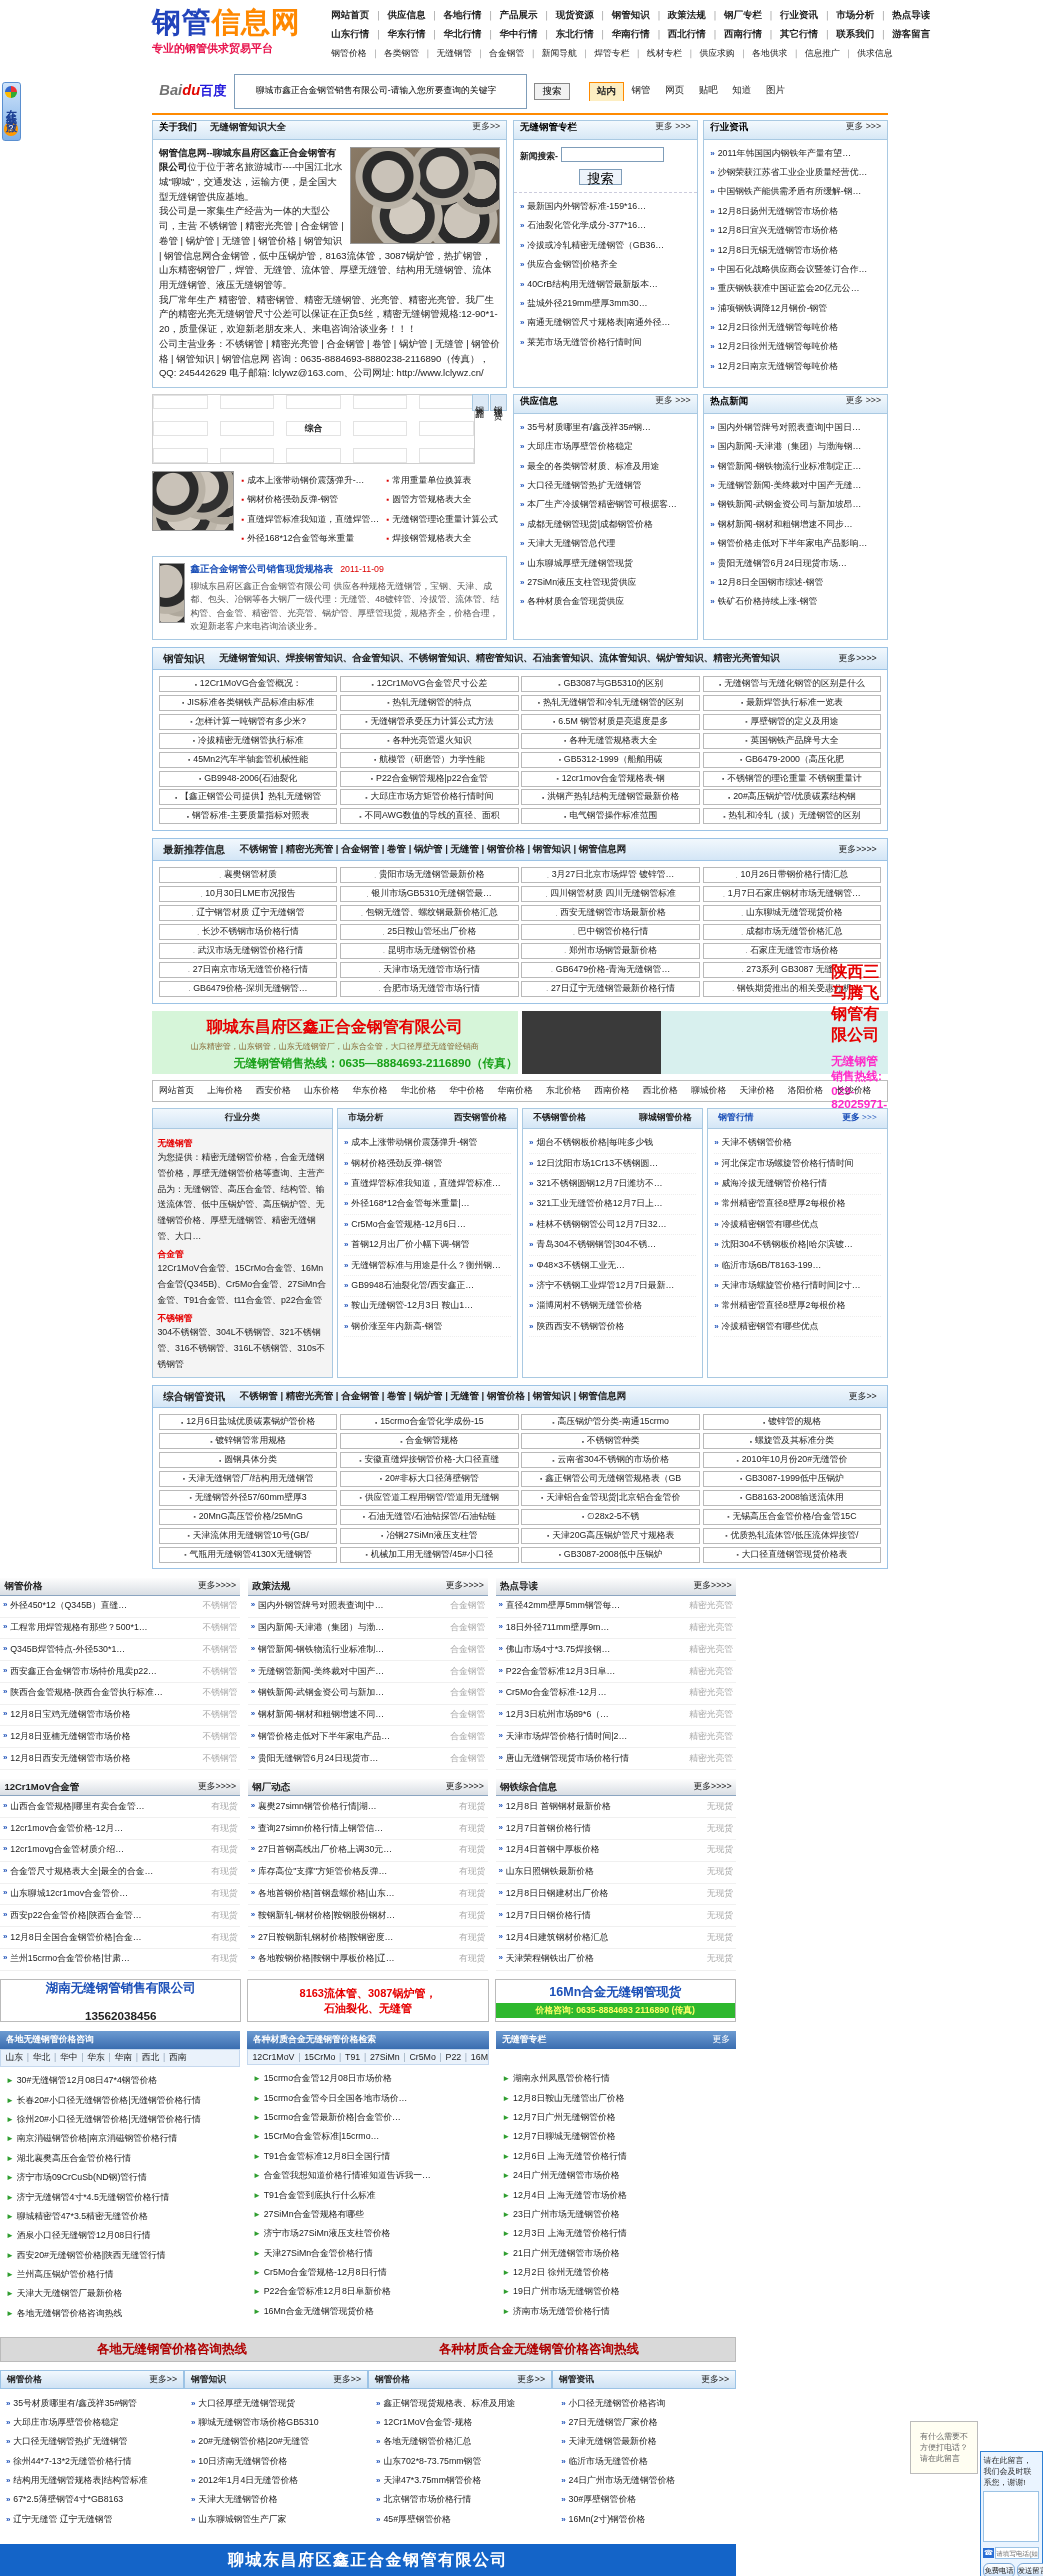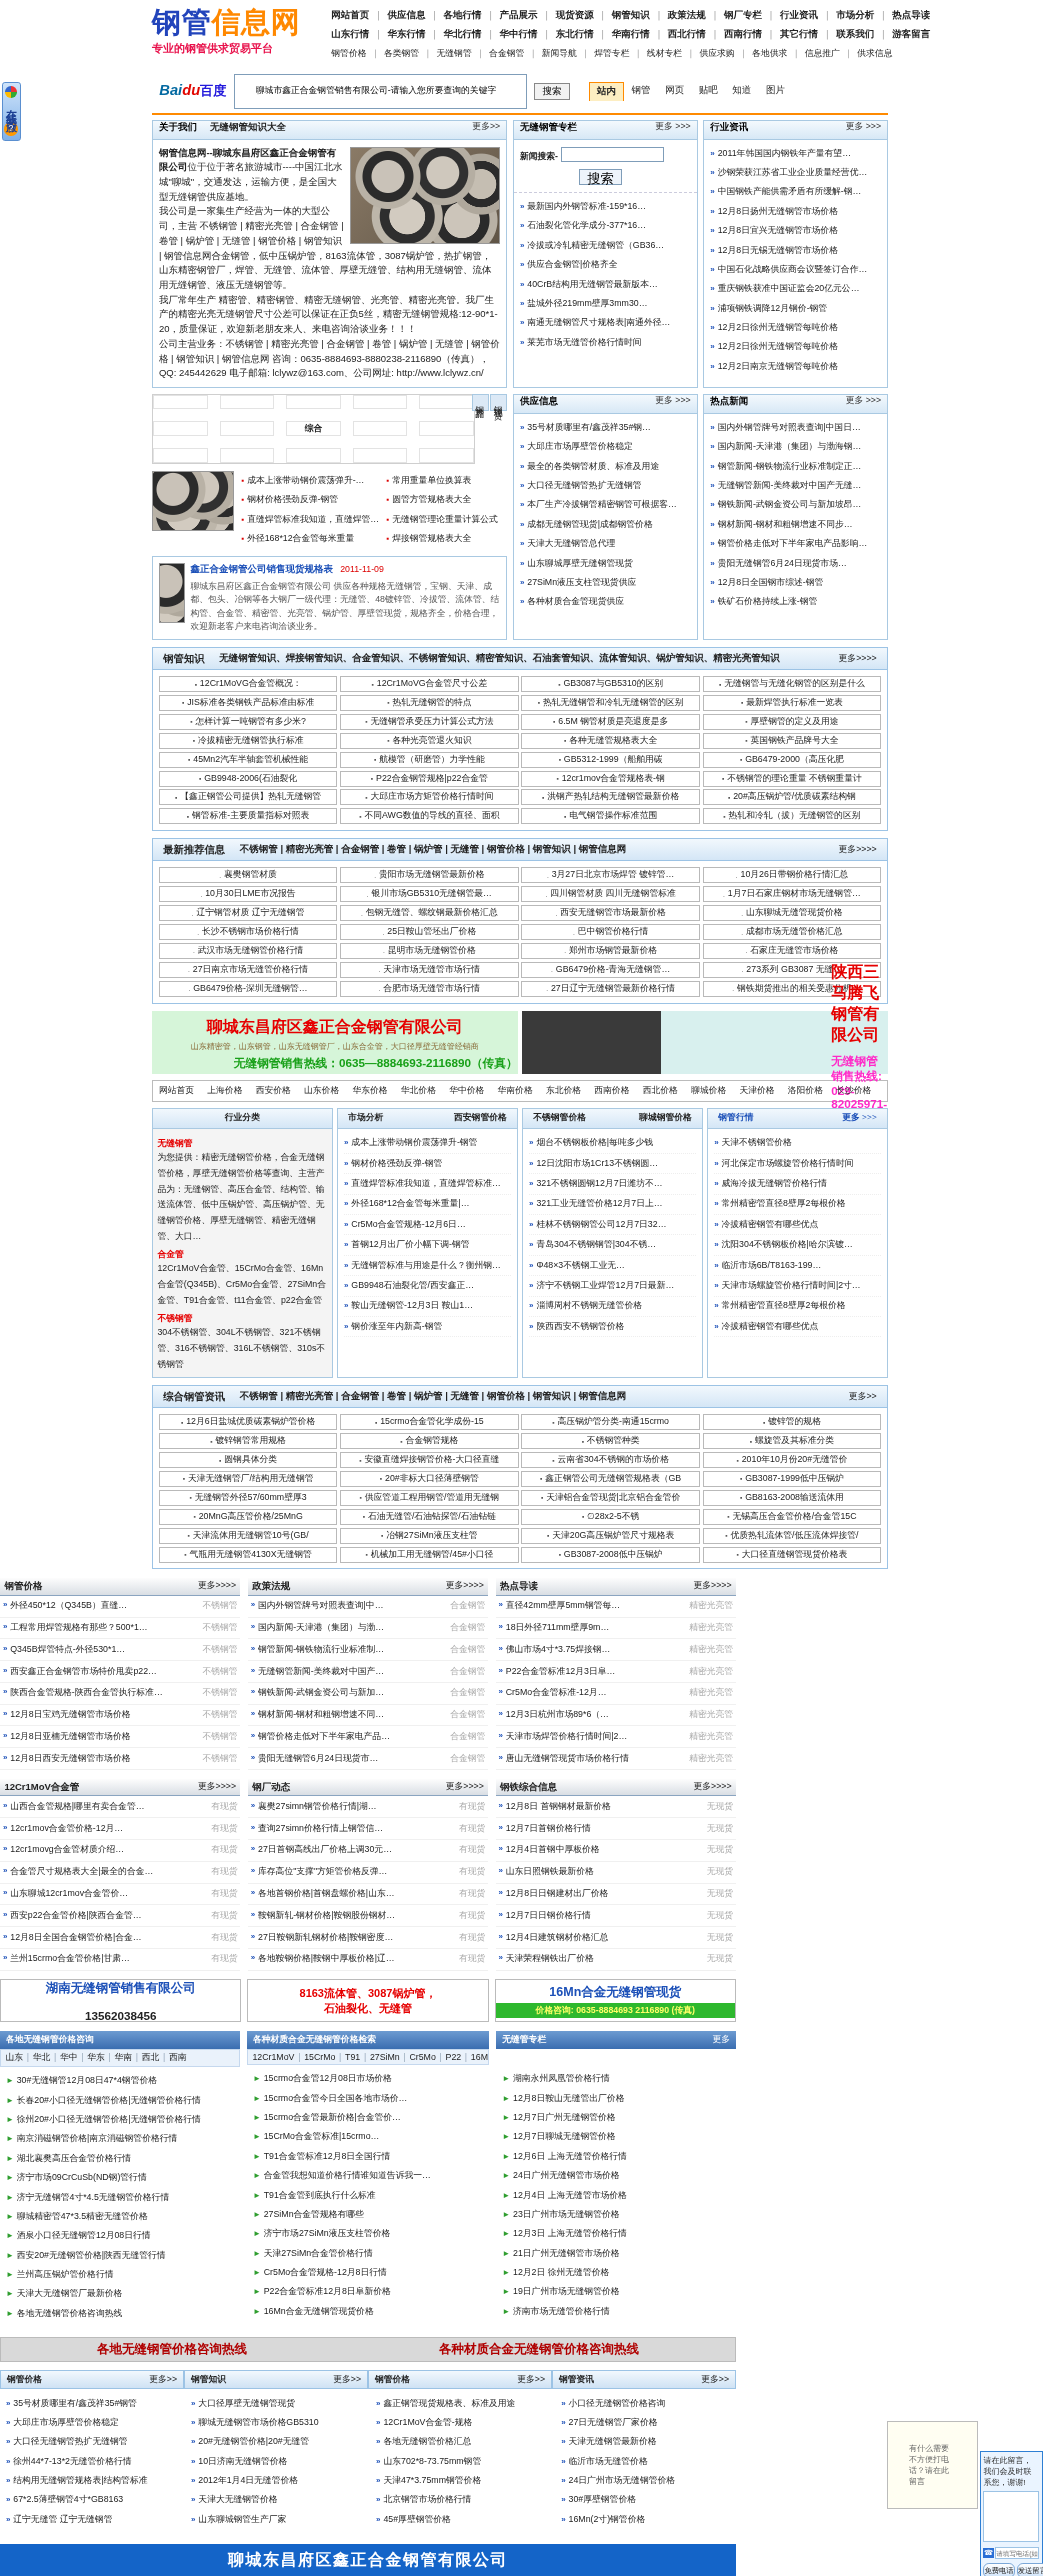--- a/index.html
+++ b/index.html
@@ -15,21 +15,21 @@
   .slogan { color:#e8114b; font-weight:bold; font-size:11px; margin-top:2.9px; white-space:nowrap; }
   .navcol { flex:1; padding-left:10.3px; padding-top:2.9px; }
   ul.nav { list-style:none; display:flex; flex-wrap:nowrap; margin-bottom:6.6px; white-space:nowrap; }
   ul.nav li { font-size:9.5px; font-weight:bold; }
   ul.nav li + li::before { content:"｜"; color:#888; font-weight:normal; margin:0 4.4px; }
   ul.nav.row3 { font-weight:normal; }
   ul.nav.row3 li { font-weight:normal; font-size:8.8px; }
   
   .sbar { display:flex; align-items:center; gap:7.3px; width:736px; margin:4.4px 0 0 152px; border-bottom:2.2px solid #ff8a00; padding:2.9px 0 4.4px 7.3px; }
   .bdlogo { font-size:14.7px; font-weight:bold; font-style:italic; white-space:nowrap; }
-  .bdlogo .bai{color:#0369a1;} .bdlogo .paw{color:#e10600;} .bdlogo .zh{color:#2319dc; font-style:normal; font-size:13.2px;}
+  .bdlogo .bai{color:#737373;} .bdlogo .paw{color:#e10600;} .bdlogo .zh{color:#2319dc; font-style:normal; font-size:13.2px;}
   .sinput { width:293px; height:35px; border:0.7px solid #7f9db9; padding:0 21px; font-size:8.8px; }
   .sbtn { height:17.6px; padding:0 7.3px; border:0.7px solid #888; background:#f2f2f2; font-size:9.5px; cursor:pointer; }
   .stabs { display:flex; margin-left:11.7px; }
   .stab { padding:2.2px 7.3px; font-size:9.5px; cursor:pointer; }
   .stab.on { background:#fdeec2; border:0.7px solid #ff8a00; border-bottom:none; font-weight:bold; }
   
   .box { border:0.7px solid #a9c9e2; background:#fff; }
   .bhead { height:19px; background:linear-gradient(#f4f9fd,#d7e8f6); border-bottom:0.7px solid #a9c9e2; display:flex; align-items:flex-start; padding:0 5.9px; }
   .bhead .t { font-weight:bold; font-size:9.5px; color:#000; }
   .bhead .sub { margin-left:13.2px; font-weight:bold; font-size:9.5px; }
@@ -145,21 +145,21 @@
   .kefu .vt { writing-mode:vertical-lr; color:#1c3f94; font-weight:bold; font-size:11px; letter-spacing:4.4px; margin:1.5px auto; }
   .kefu .hp { width:13.2px; height:13.2px; border-radius:50%; background:#f90; color:#fff; font-size:8.8px; line-height:13.2px; margin:4.4px auto 1.5px; }
   .msgw { position:absolute; right:1.5px; top:2451px; width:63px; border:1.5px solid #2e7fd4; background:#eaf4ff; padding:2.9px; font-size:8px; }
   .msgw .hint { color:#333; line-height:1.4; }
   .msgw textarea { width:100%; height:51px; border:0.7px solid #9cc3e5; background:#fff; margin-top:2.9px; resize:none; }
   .msgw .ph { display:flex; align-items:center; gap:1.5px; margin-top:2.9px; }
   .msgw .ph .ic { width:10.3px; height:10.3px; background:#2a6fd6; color:#fff; font-size:7.3px; text-align:center; line-height:10.3px; }
   .msgw input { flex:1; width:29px; border:0.7px solid #9cc3e5; height:11.7px; font-size:6.6px; }
   .msgw .btns { display:flex; gap:2.2px; margin-top:4.4px; }
   .msgw .pill { flex:1; border:0.7px solid #7aa7d8; border-radius:5.9px; background:linear-gradient(#fff,#cfe4fa); padding:1.5px 0; text-align:center; cursor:pointer; font-size:7.3px; white-space:nowrap; }
-  .tip { position:absolute; right:66px; top:2421px; width:91px; border:0.7px solid #bbb; background:#fffef2; color:#666; padding:21px; font-size:8px; }
+  .tip { position:absolute; right:66px; top:2421px; width:68px; border:0.7px solid #bbb; background:#fffef2; color:#666; padding:9px; font-size:8px; }
 </style>
 </head>
 <body>
 
 <div class="hdr">
   <div class="logo">
     <div class="big"><span class="c1">钢管</span><span class="c2">信息</span><span class="c3">网</span></div>
     <div class="slogan">专业的钢管供求贸易平台</div>
   </div>
   <div class="navcol">

